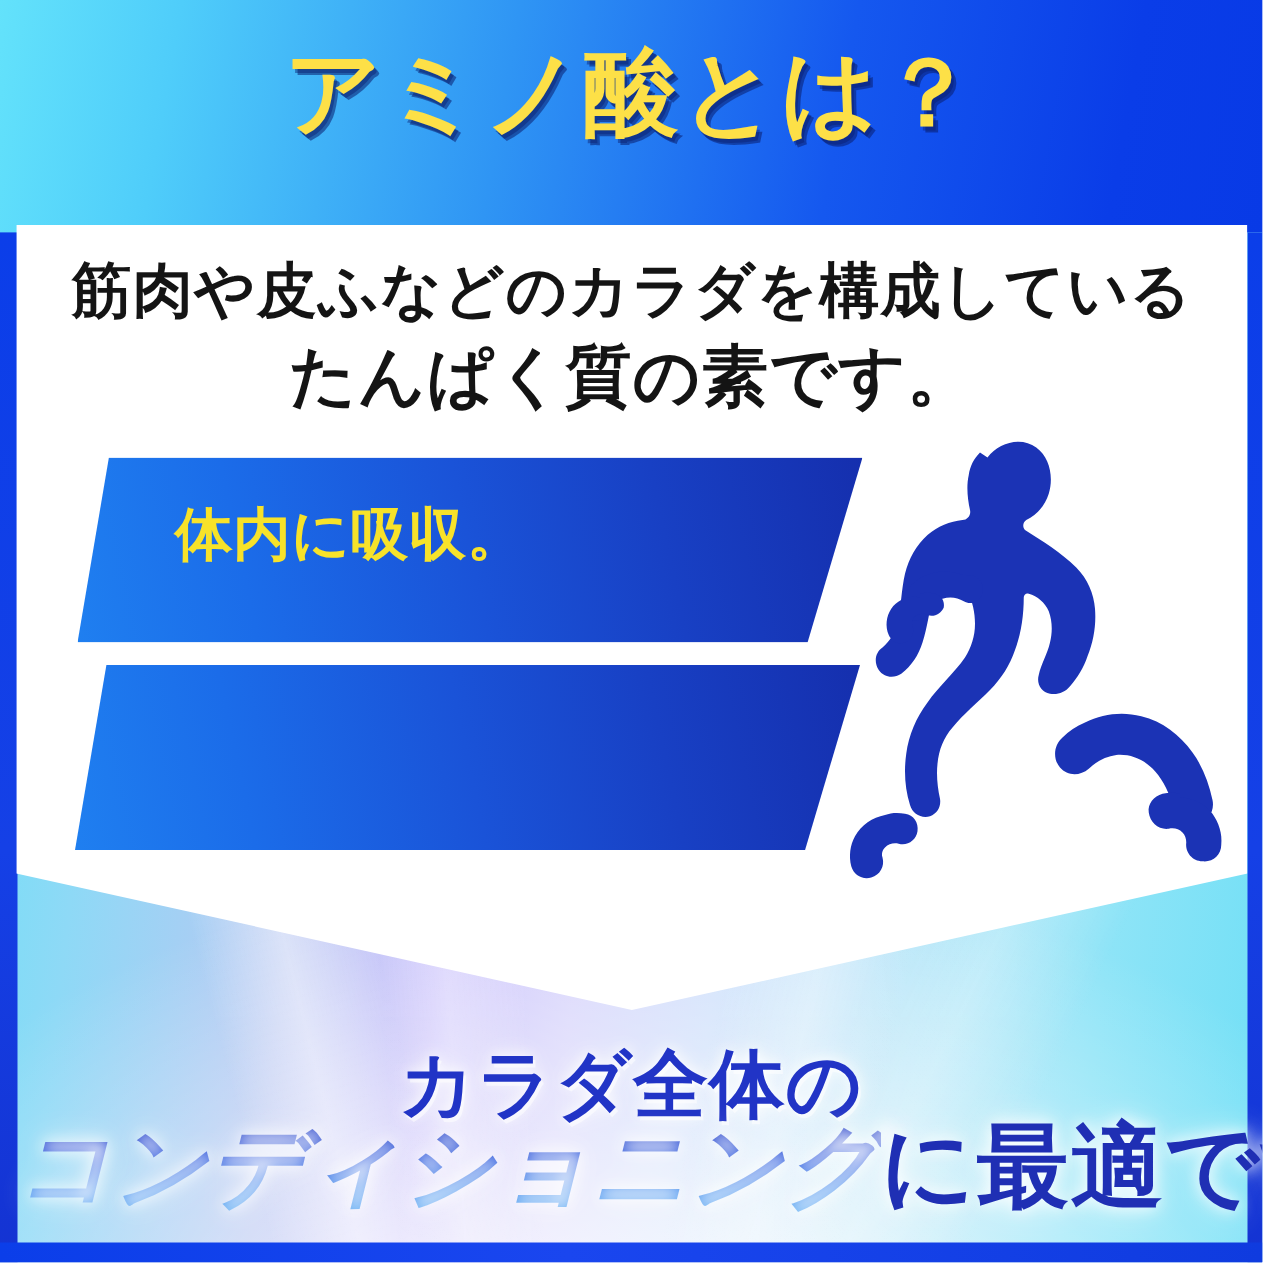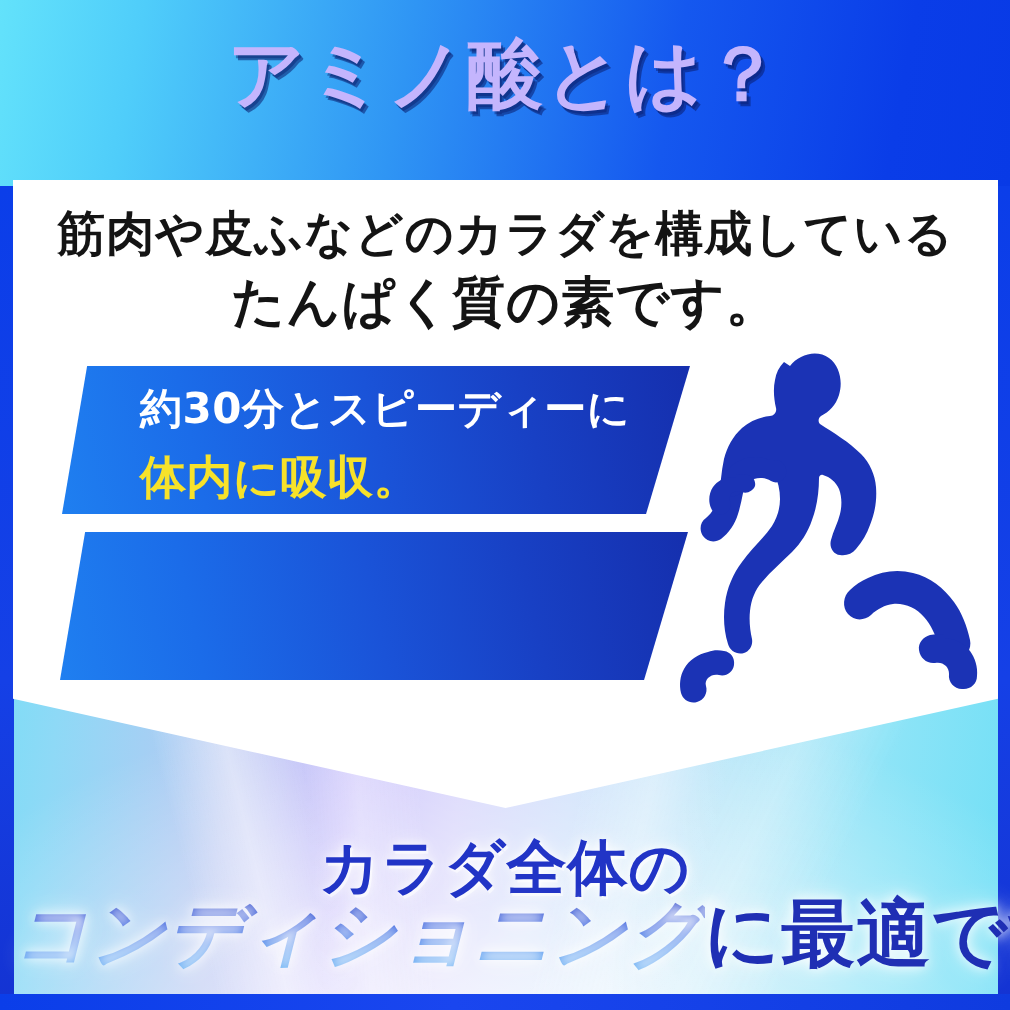--- a/index.html
+++ b/index.html
@@ -93,21 +93,21 @@
   }
 
   
   .title {
     position: absolute;
     left: 0; top: 34px;
     width: 1010px;
     text-align: center;
     font-size: 76px;
     font-weight: 700;
-    color: #c4b5fd;
+    color: #fde047;
     letter-spacing: 2px;
     line-height: 1.05;
     text-shadow:
        4px 5px 0 rgba(10,30,110,0.55),
        2px 3px 0 rgba(10,30,110,0.45);
     white-space: nowrap;
   }
 
   
   .lead {
@@ -229,21 +229,20 @@
   <div class="title">アミノ酸とは？</div>
 
   <div class="lead">
     <span class="lead-l1">筋肉や皮ふなどのカラダを構成している</span>
     <span class="lead-l2">たんぱく質の素です。</span>
   </div>
 
   <div class="banner" id="banner-1">
     <div class="shape"></div>
     <div class="lines">
-      <span class="l-white">約30分とスピーディーに</span>
       <span class="l-yellow">体内に吸収。</span>
     </div>
   </div>
 
   <div class="banner" id="banner-2">
     <div class="shape"></div>
     <div class="lines">
     </div>
   </div>
 

